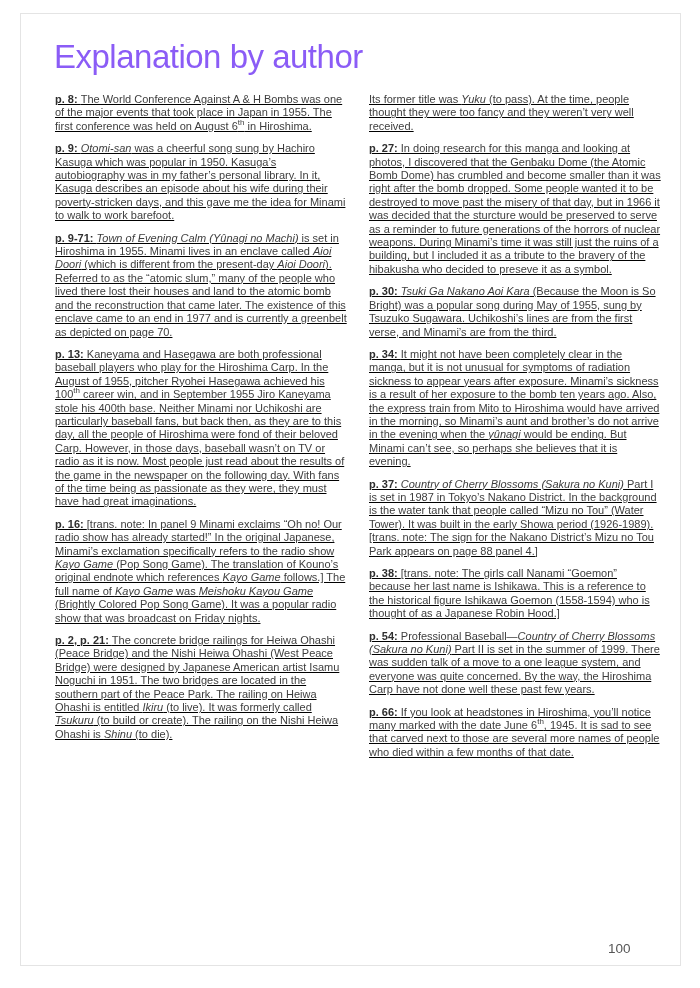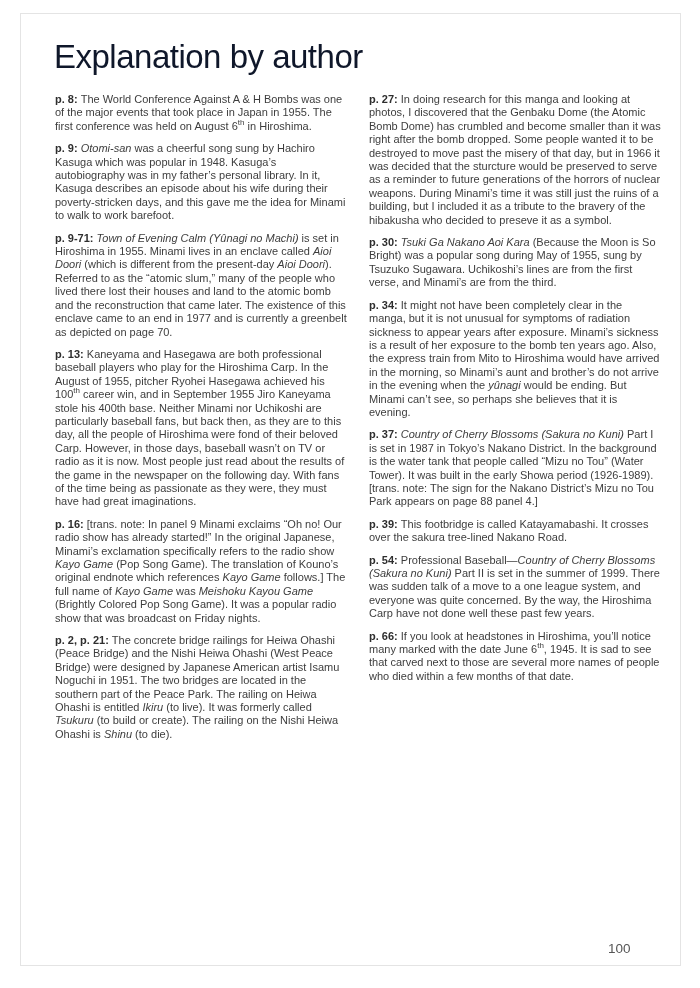--- a/index.html
+++ b/index.html
@@ -24,33 +24,34 @@
     pointer-events: none;
   }
   .page-title {
     position: absolute;
     left: 54px;
     top: 38px;
     margin: 0;
     font-size: 33px;
     font-weight: 200;
     letter-spacing: -0.5px;
-    color: #0f172a;
+    color: #8b5cf6;
   }
   .columns {
     position: absolute;
     left: 55px;
     top: 93px;
     width: 606px;
     display: flex;
     gap: 22px;
   }
   .col {
     width: 292px;
     flex: 0 0 292px;
+    text-decoration: underline;
   }
   .para {
     margin: 0 0 9px 0;
     font-size: 11px;
     line-height: 13.4px;
     color: #3d3d3d;
     text-align: left;
   }
   .para .b {
     font-weight: 700;
@@ -75,30 +76,31 @@
 </head>
 <body>
 
 <div class="page-frame"></div>
 
 <h1 class="page-title">Explanation by author</h1>
 
 <div class="columns">
   <div class="col" id="col-left">
       <p class="para"><span class="b">p. 8: </span><span>The World Conference Against A &amp; H Bombs was one of the major events that took place in Japan in 1955. The first conference was held on August 6</span><sup>th</sup><span> in Hiroshima.</span></p>
-      <p class="para"><span class="b">p. 9: </span><span class="i">Otomi-san</span><span> was a cheerful song sung by Hachiro Kasuga which was popular in 1948. Kasuga’s autobiography was in my father’s personal library. In it, Kasuga describes an episode about his wife during their poverty-stricken days, and this gave me the idea for Minami to walk to work barefoot.</span></p>
+      <p class="para"><span class="b">p. 9: </span><span class="i">Otomi-san</span><span> was a cheerful song sung by Hachiro Kasuga which was popular in 1950. Kasuga’s autobiography was in my father’s personal library. In it, Kasuga describes an episode about his wife during their poverty-stricken days, and this gave me the idea for Minami to walk to work barefoot.</span></p>
       <p class="para"><span class="b">p. 9-71: </span><span class="i">Town of Evening Calm (Yûnagi no Machi)</span><span> is set in Hiroshima in 1955. Minami lives in an enclave called </span><span class="i">Aioi Doori</span><span> (which is different from the present-day </span><span class="i">Aioi Doori</span><span>). Referred to as the “atomic slum,” many of the people who lived there lost their houses and land to the atomic bomb and the reconstruction that came later. The existence of this enclave came to an end in 1977 and is currently a greenbelt as depicted on page 70.</span></p>
       <p class="para"><span class="b">p. 13: </span><span>Kaneyama and Hasegawa are both professional baseball players who play for the Hiroshima Carp. In the August of 1955, pitcher Ryohei Hasegawa achieved his 100</span><sup>th</sup><span> career win, and in September 1955 Jiro Kaneyama stole his 400th base. Neither Minami nor Uchikoshi are particularly baseball fans, but back then, as they are to this day, all the people of Hiroshima were fond of their beloved Carp. However, in those days, baseball wasn’t on TV or radio as it is now. Most people just read about the results of the game in the newspaper on the following day. With fans of the time being as passionate as they were, they must have had great imaginations.</span></p>
       <p class="para"><span class="b">p. 16: </span><span>[trans. note: In panel 9  Minami exclaims “Oh no! Our radio show has already started!” In the original Japanese, Minami’s exclamation specifically refers to the radio show </span><span class="i">Kayo Game</span><span>  (Pop Song Game). The translation of Kouno’s original endnote which references </span><span class="i">Kayo Game</span><span> follows.] The full name of </span><span class="i">Kayo Game</span><span> was </span><span class="i">Meishoku Kayou Game</span><span> (Brightly Colored Pop Song Game). It was a popular radio show that was broadcast on Friday nights.</span></p>
       <p class="para"><span class="b">p. 2, p. 21: </span><span>The concrete bridge railings for Heiwa Ohashi (Peace Bridge) and the Nishi Heiwa Ohashi (West Peace Bridge) were designed by Japanese American artist Isamu Noguchi in 1951. The two bridges are located in the southern part of the Peace Park. The railing on Heiwa Ohashi is entitled </span><span class="i">Ikiru</span><span> (to live). It was formerly called </span><span class="i">Tsukuru</span><span> (to build or create). The railing on the Nishi Heiwa Ohashi is </span><span class="i">Shinu</span><span> (to die).</span></p>
     </div>
   <div class="col" id="col-right">
+      <p class="para"><span>Its former title was </span><span class="i">Yuku</span><span> (to pass). At the time, people thought they were too fancy and they weren’t very well received.</span></p>
       <p class="para"><span class="b">p. 27: </span><span>In doing research for this manga and looking at photos, I discovered that the Genbaku Dome (the Atomic Bomb Dome) has crumbled and become smaller than it was right after the bomb dropped. Some people wanted it to be destroyed to move past the misery of that day, but in 1966 it was decided that the sturcture would be preserved to serve as a reminder to future generations of the horrors of nuclear weapons. During Minami’s time it was still just the ruins of a building, but I included it as a tribute to the bravery of the hibakusha who decided to preseve it as a symbol.</span></p>
       <p class="para"><span class="b">p. 30: </span><span class="i">Tsuki Ga Nakano Aoi Kara</span><span> (Because the Moon is So Bright)  was a popular song during May of 1955, sung by Tsuzuko Sugawara. Uchikoshi’s lines are from the first verse, and Minami’s are from the third.</span></p>
       <p class="para"><span class="b">p. 34: </span><span>It might not have been completely clear in the manga, but it is not unusual for symptoms of radiation sickness to appear years after exposure. Minami’s sickness is a result of her exposure to the bomb ten years ago. Also, the express train from Mito to Hiroshima would have arrived in the morning, so Minami’s aunt and brother’s do not arrive in the evening when the </span><span class="i">yûnagi</span><span> would be ending. But Minami can’t see, so perhaps she believes that it is evening.</span></p>
       <p class="para"><span class="b">p. 37: </span><span class="i">Country of Cherry Blossoms (Sakura no Kuni)</span><span> Part I is set in 1987 in Tokyo’s Nakano District. In the background is the water tank that people called “Mizu no Tou” (Water Tower). It was built in the early Showa period (1926-1989). [trans. note: The sign for the Nakano District’s Mizu no Tou Park appears on page 88 panel 4.]</span></p>
-      <p class="para"><span class="b">p. 39: </span><span>This footbridge is called Katayamabashi. It crosses over the sakura tree-lined Nakano Road.</span></p>
+      <p class="para"><span class="b">p. 38: </span><span>[trans. note: The girls call Nanami “Goemon” because her last name is Ishikawa. This is a reference to the historical figure Ishikawa Goemon (1558-1594) who is thought of as a Japanese Robin Hood.]</span></p>
       <p class="para"><span class="b">p. 54: </span><span>Professional Baseball—</span><span class="i">Country of Cherry Blossoms (Sakura no Kuni)</span><span> Part II is set in the summer of 1999. There was sudden talk of a move to a one league system, and everyone was quite concerned. By the way, the Hiroshima Carp have not done well these past few years.</span></p>
       <p class="para"><span class="b">p. 66: </span><span>If you look at headstones in Hiroshima, you’ll notice many  marked with the date June 6</span><sup>th</sup><span>, 1945. It is sad to see that carved next to those are several more names of people who died within a few months of that date.</span></p>
     </div>
 </div>
 
 <div class="page-number">100</div>
 
 </body></html>

